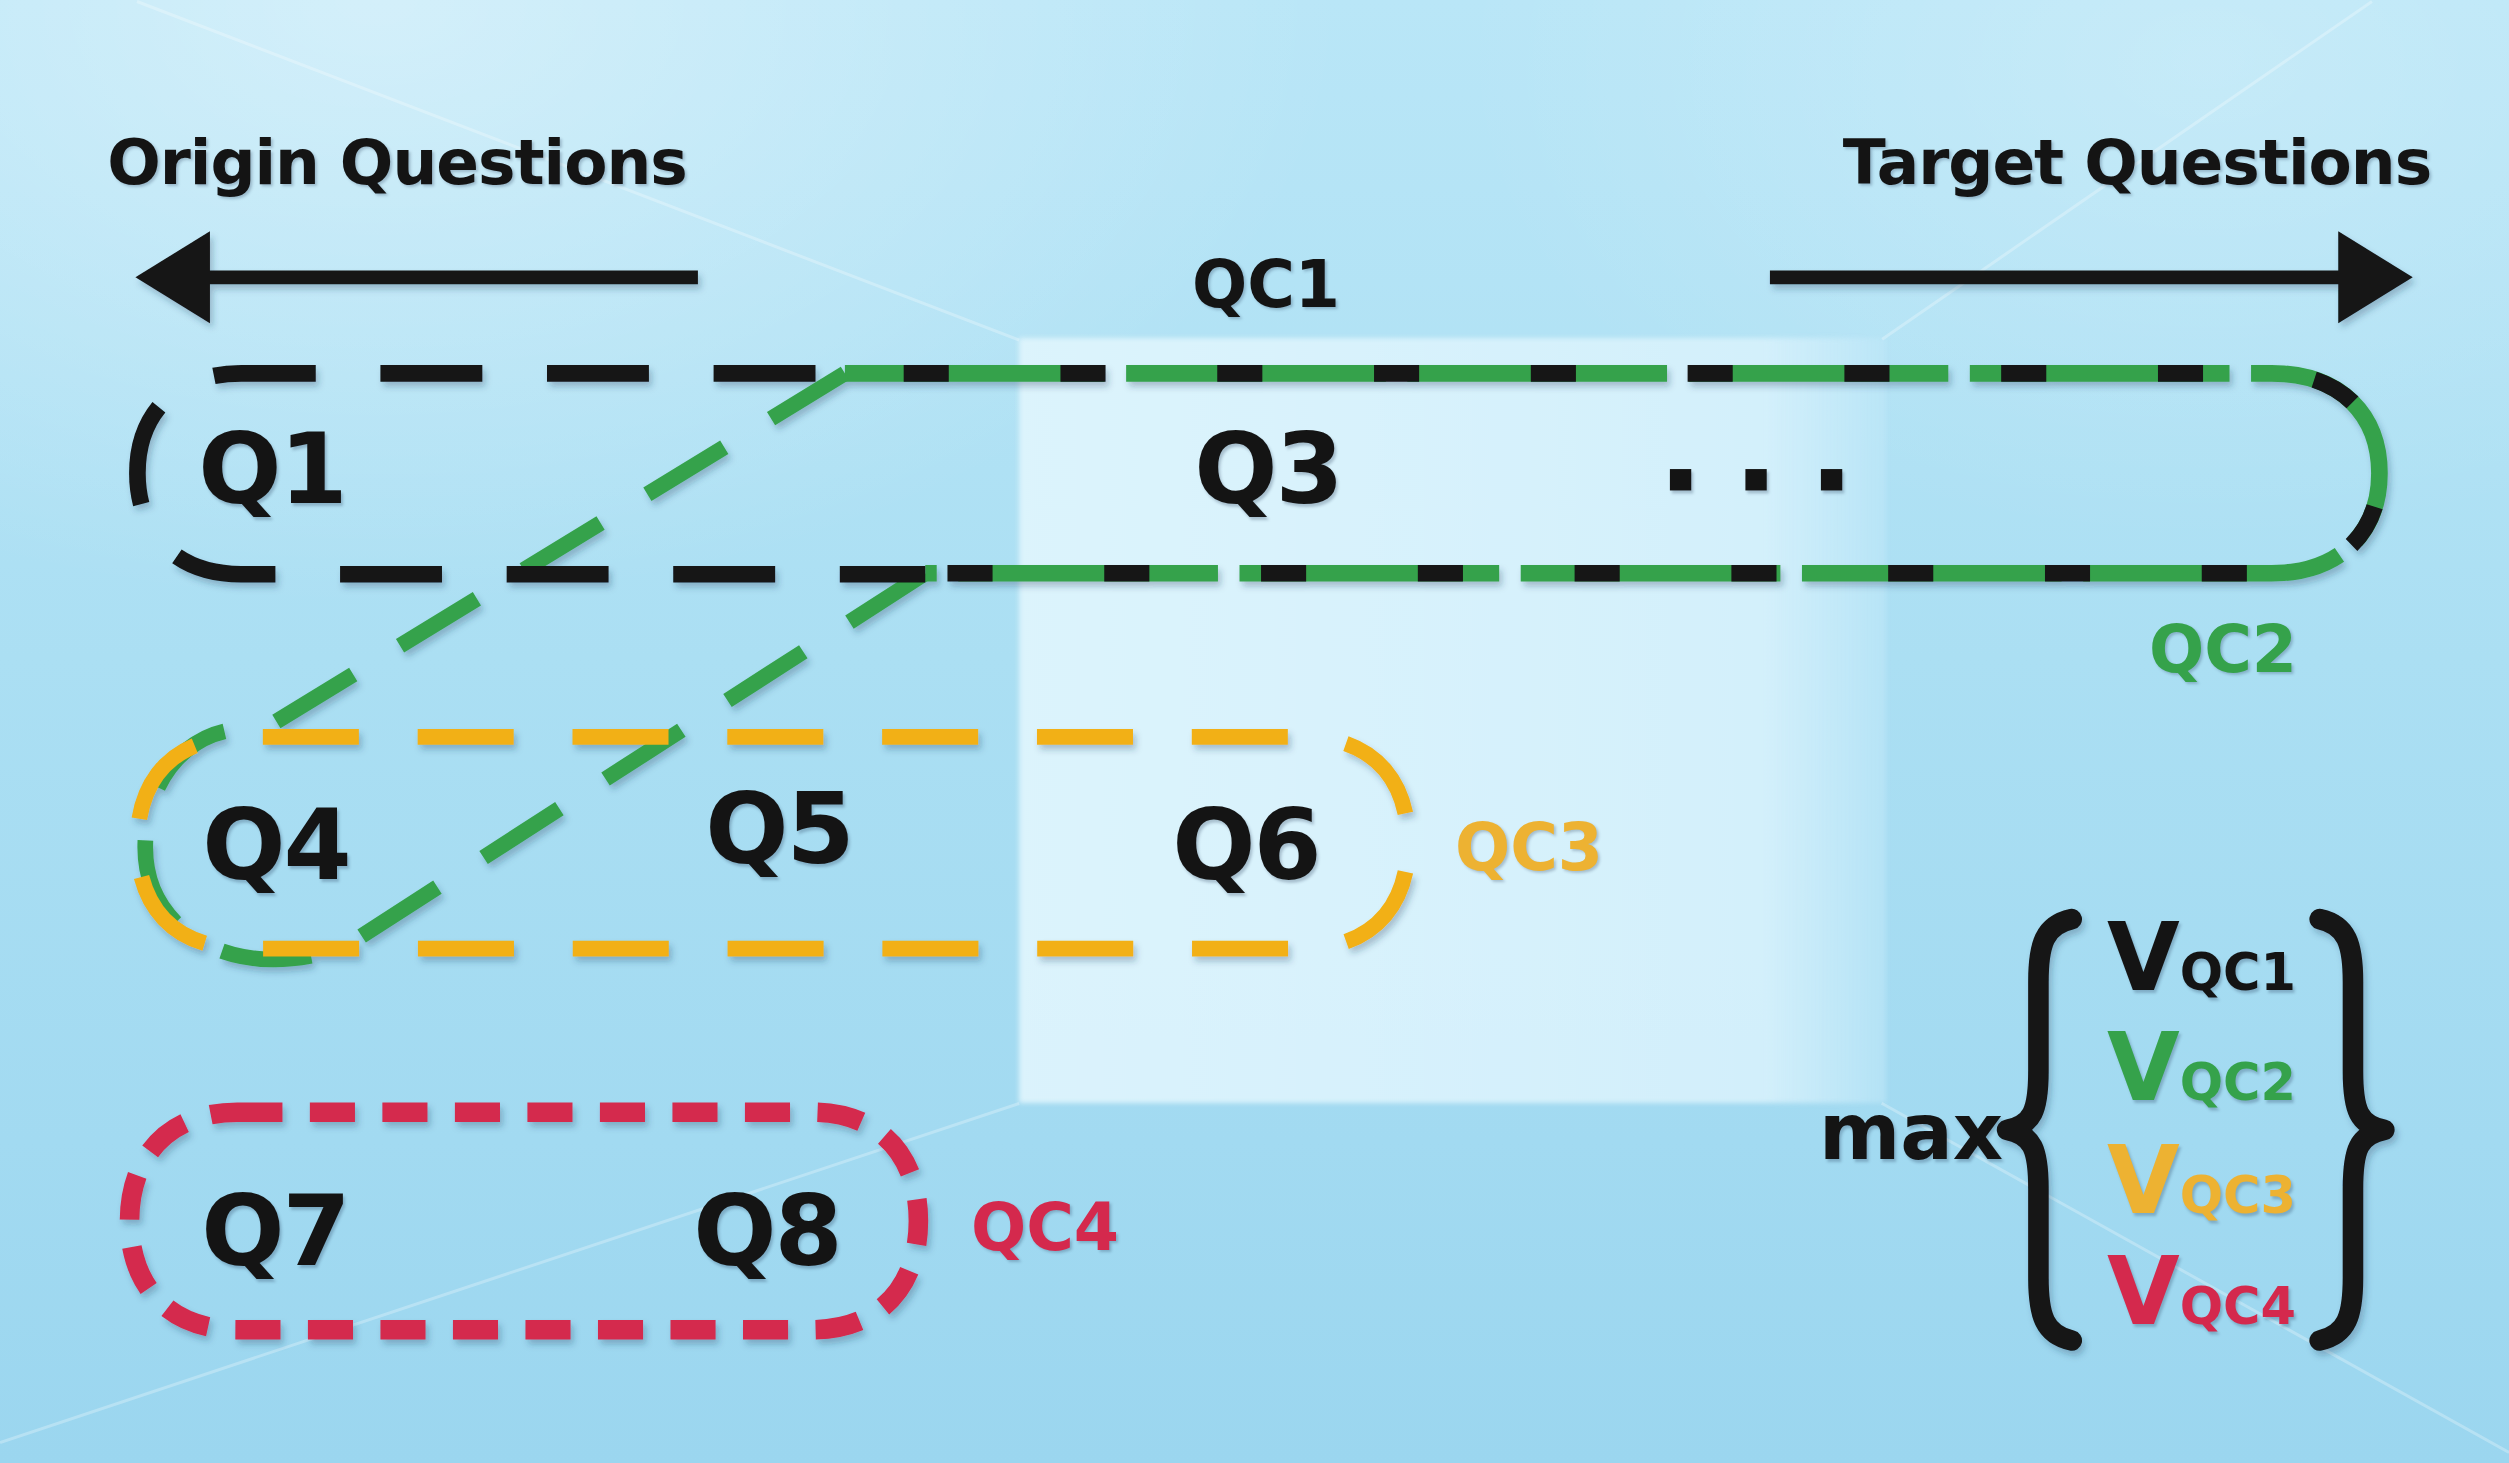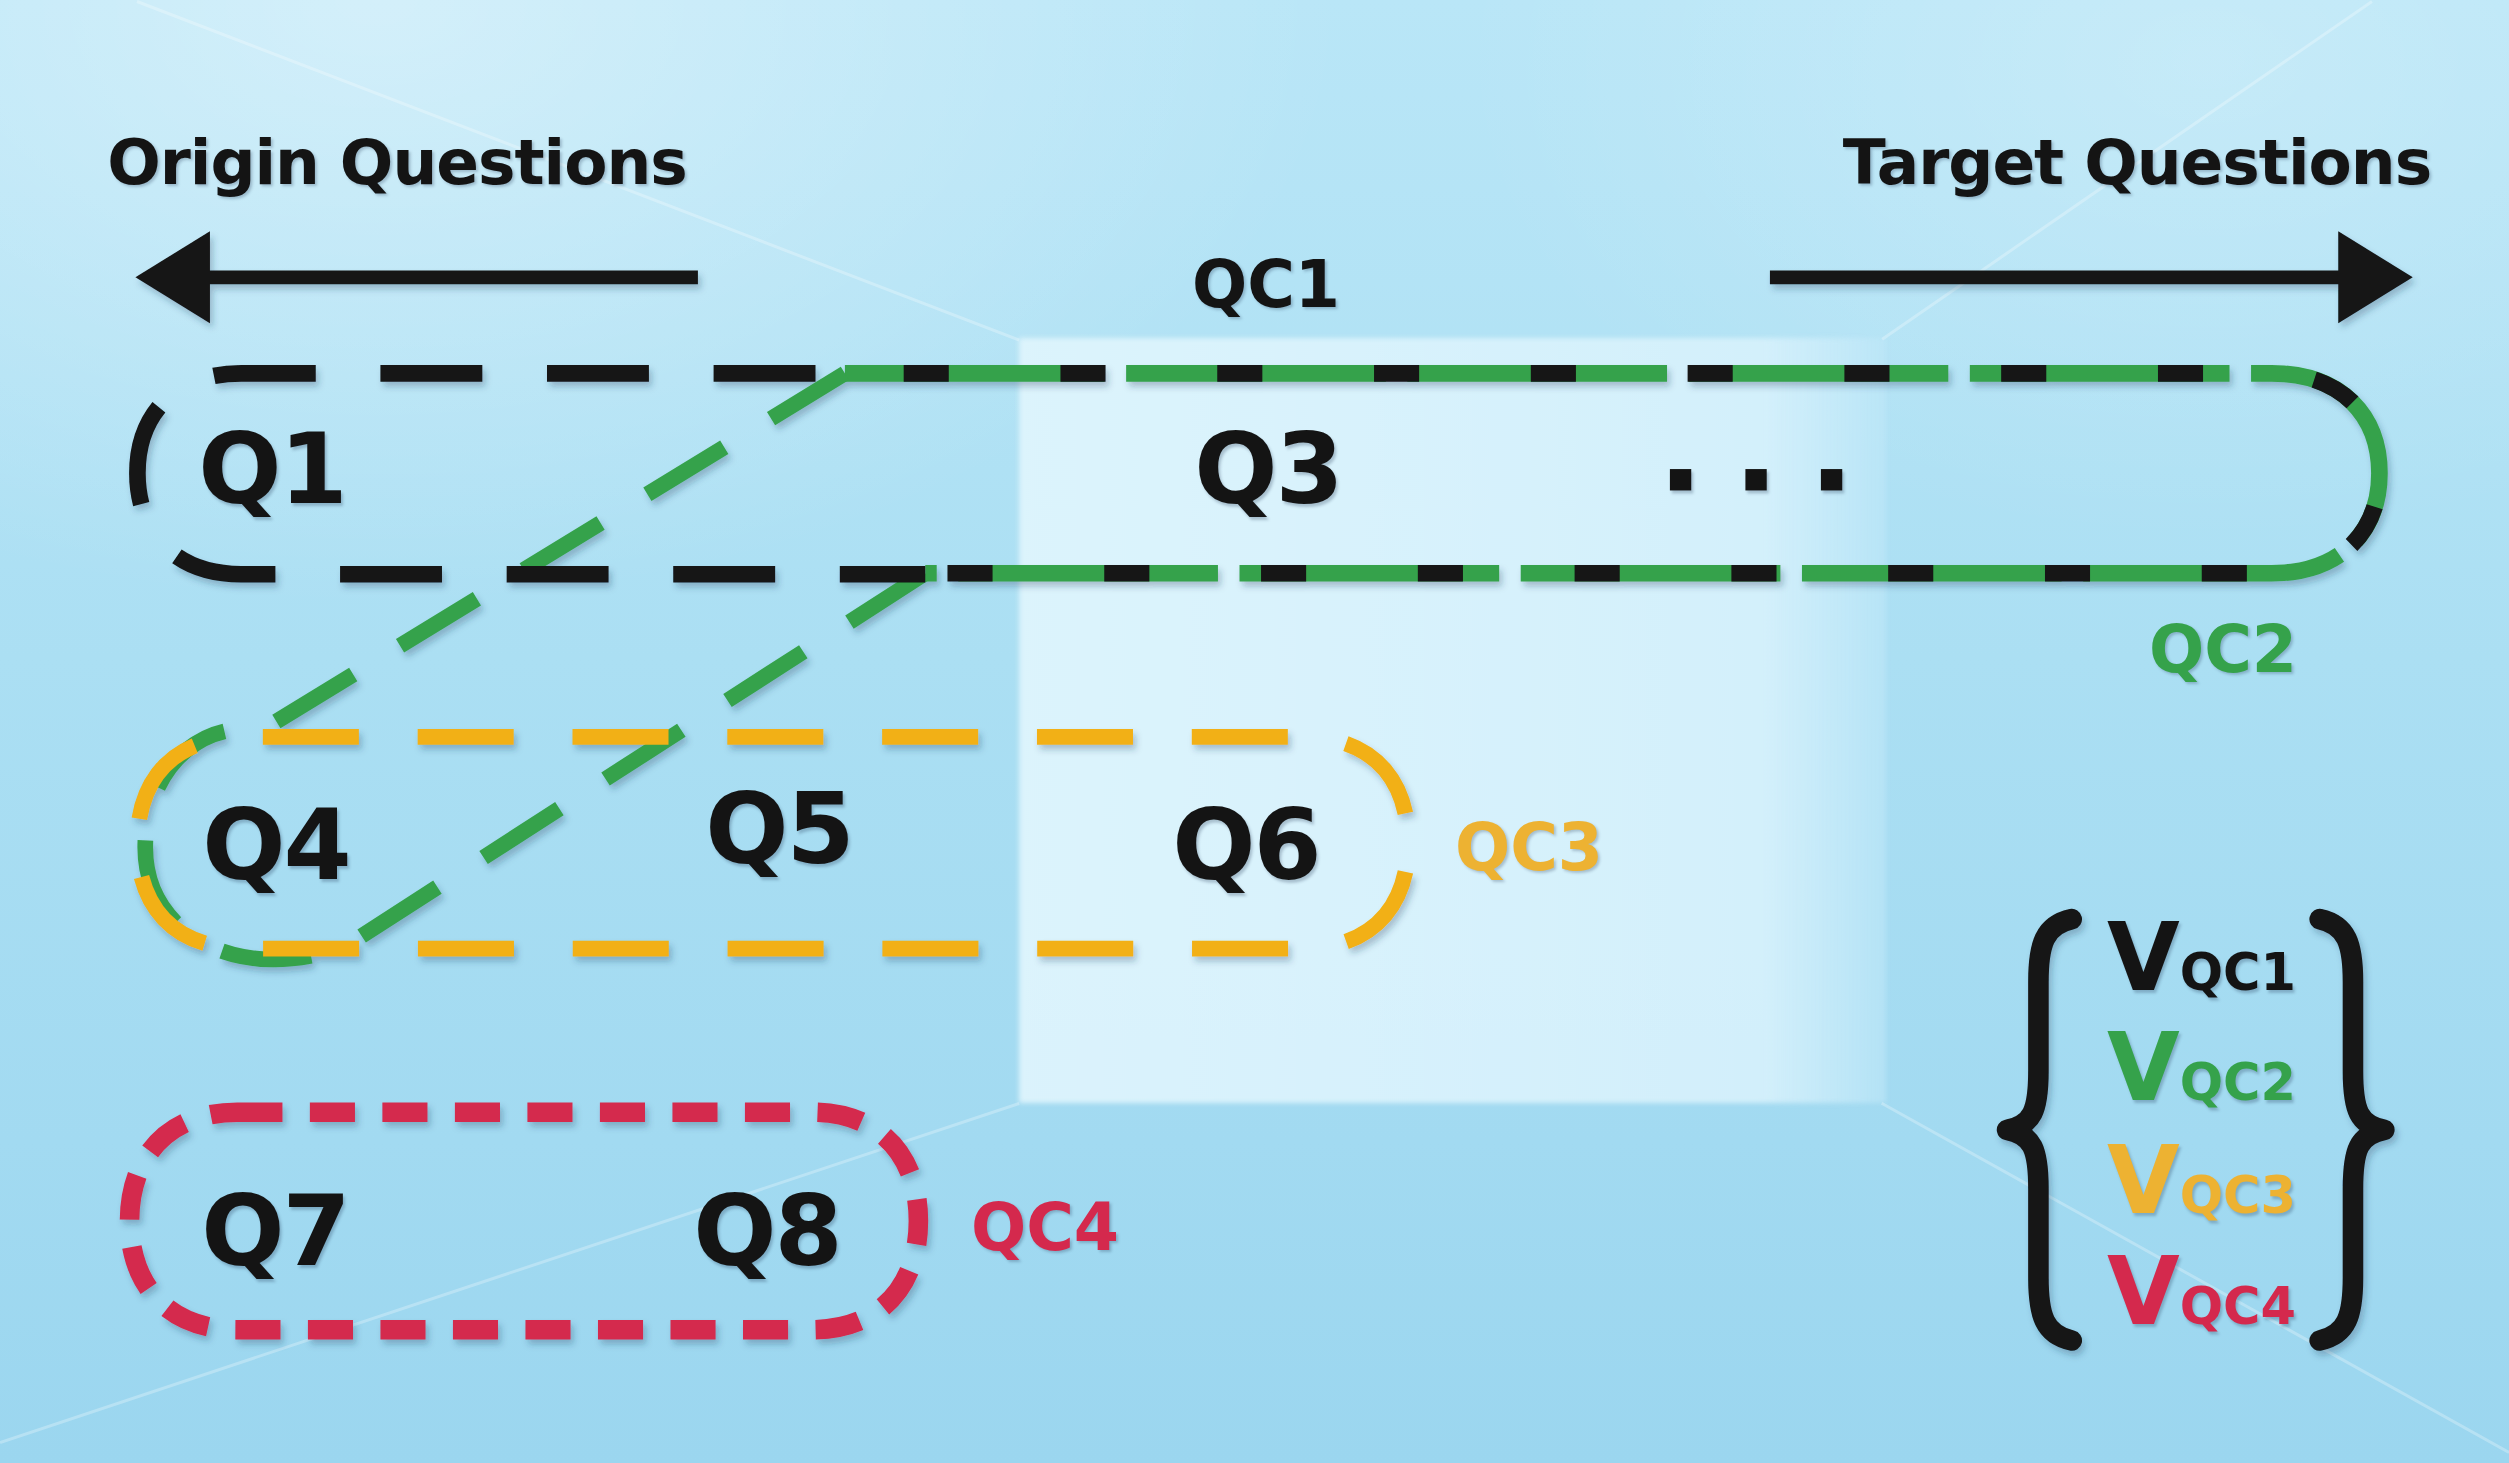--- a/index.html
+++ b/index.html
@@ -107,20 +107,21 @@
   <div class="txt q-label" style="left:1268px;top:469px;">Q3</div>
   <div class="txt dots" style="left:1764px;top:476px;">▪ ▪ ▪</div>
 
   <div class="txt q-label" style="left:276px;top:845px;">Q4</div>
   <div class="txt q-label" style="left:779px;top:829px;">Q5</div>
   <div class="txt q-label" style="left:1246px;top:845px;">Q6</div>
 
   <div class="txt q-label" style="left:275px;top:1231px;">Q7</div>
   <div class="txt q-label" style="left:767px;top:1231px;">Q8</div>
 
+  <div class="max-op" style="left:1911px;top:1132px;">max</div>
 
   <div class="vterm t0"><span class="base">V</span><span class="sub">QC1</span></div>
   <div class="vterm t1"><span class="base">V</span><span class="sub">QC2</span></div>
   <div class="vterm t2"><span class="base">V</span><span class="sub">QC3</span></div>
   <div class="vterm t3"><span class="base">V</span><span class="sub">QC4</span></div>
 
 </div>
 
 
 </body></html>

